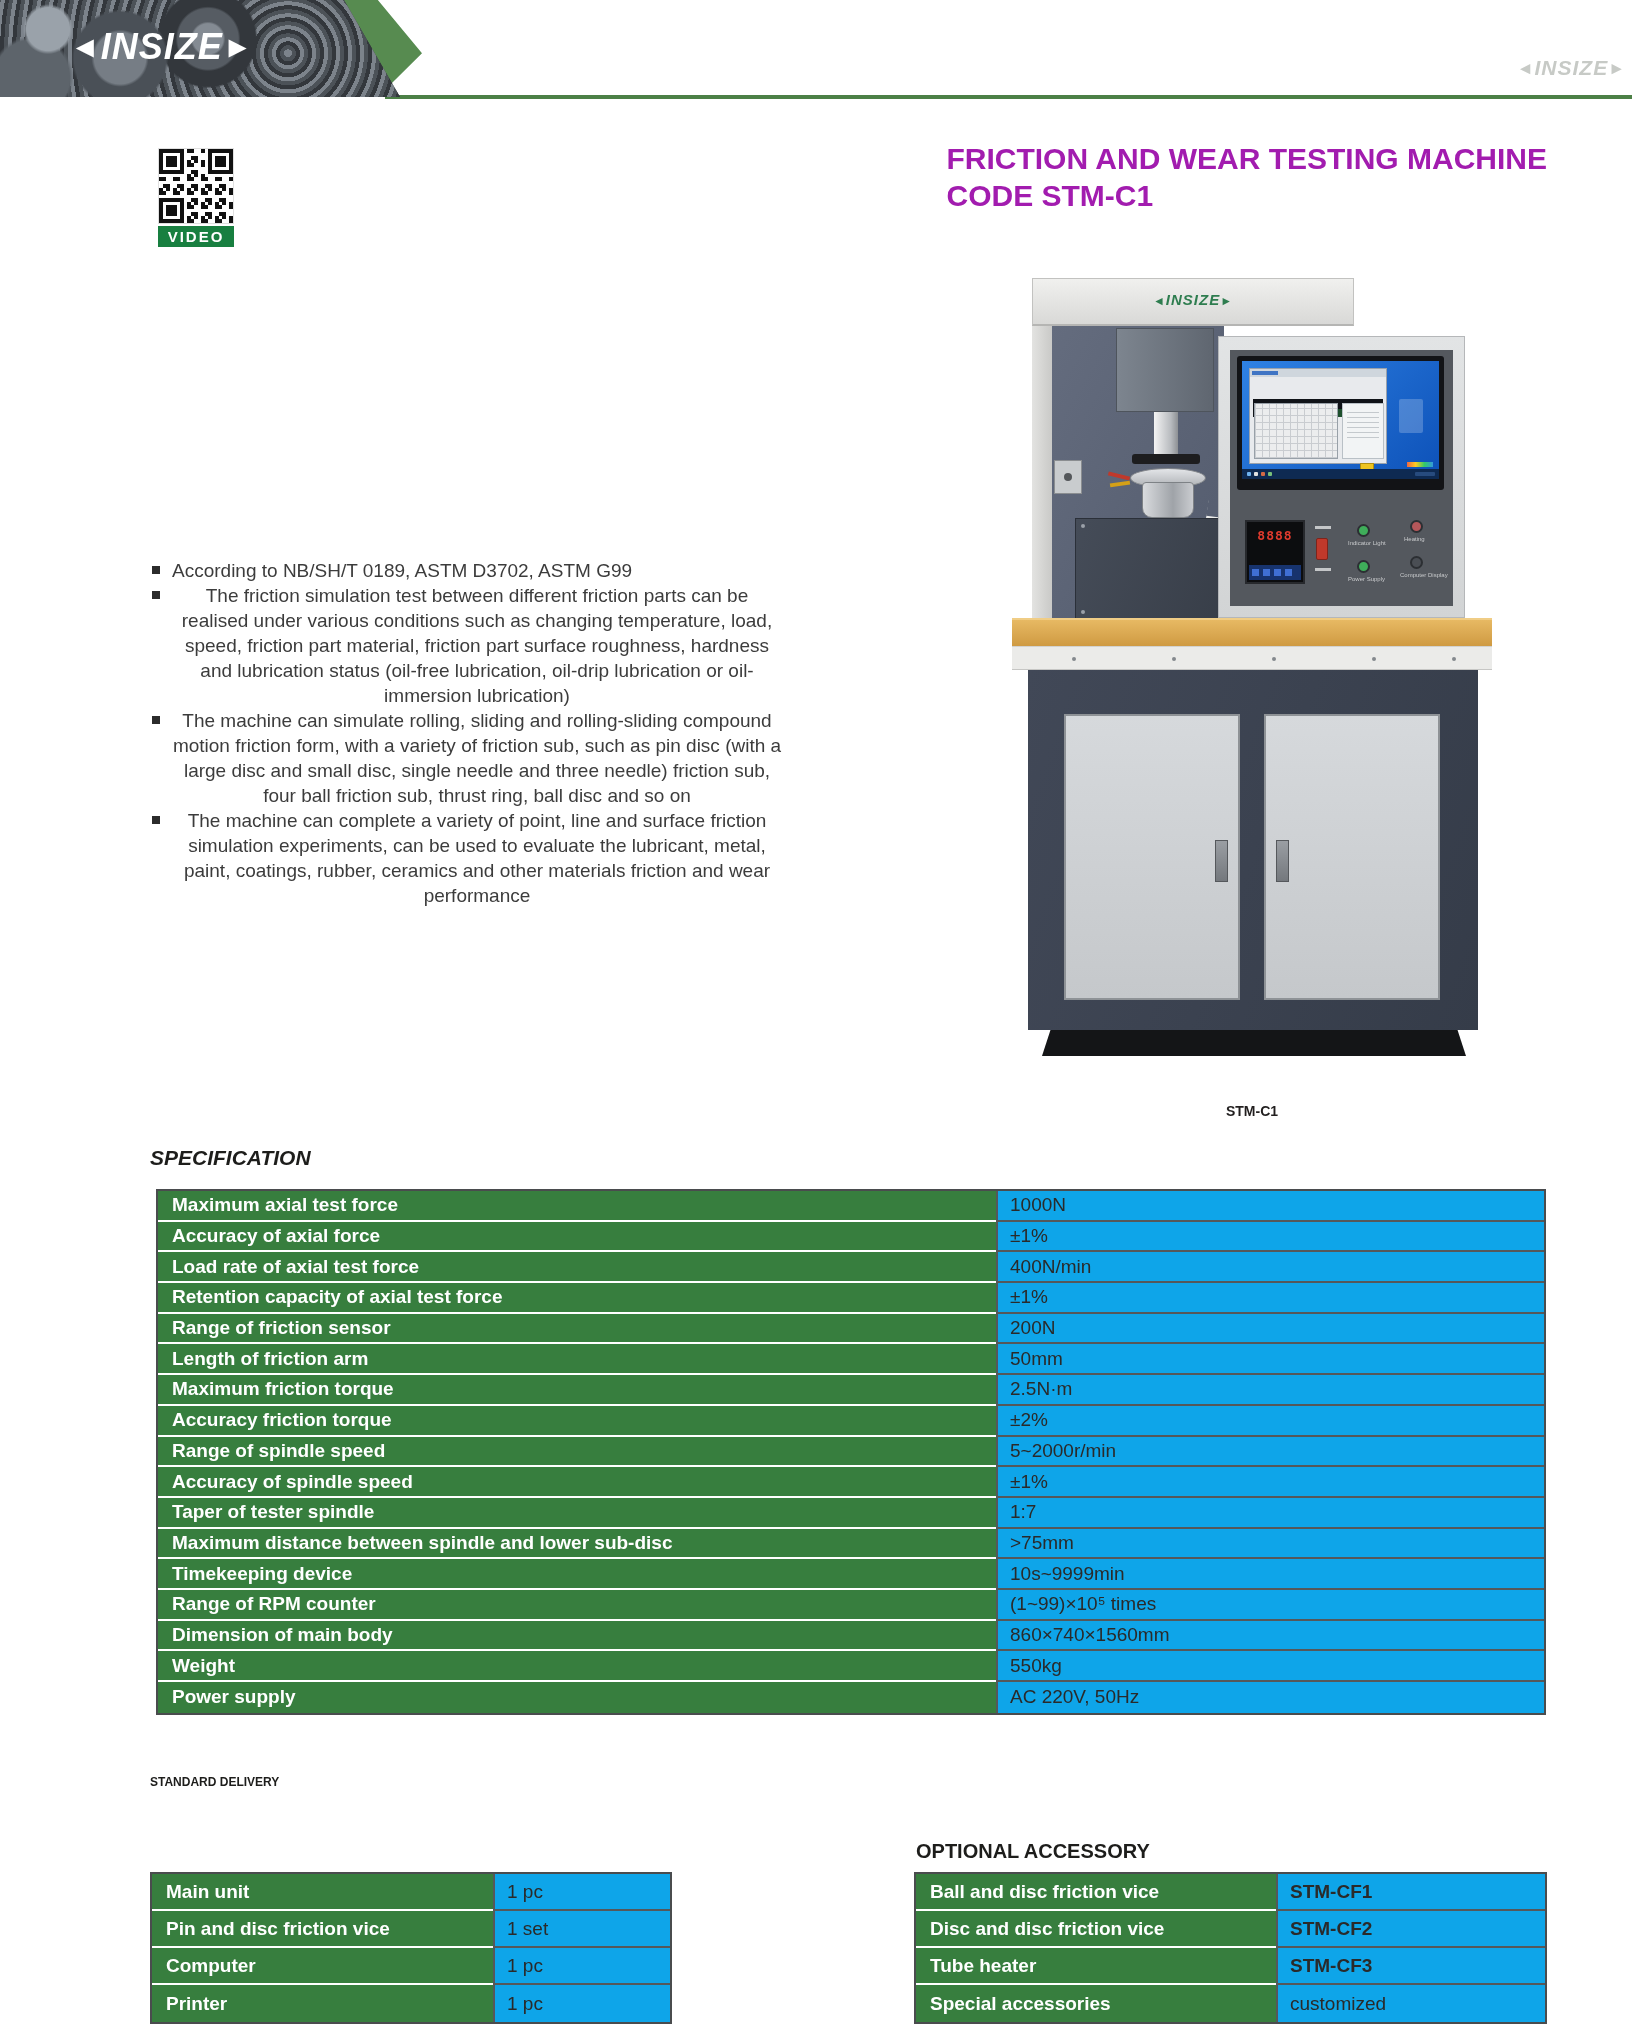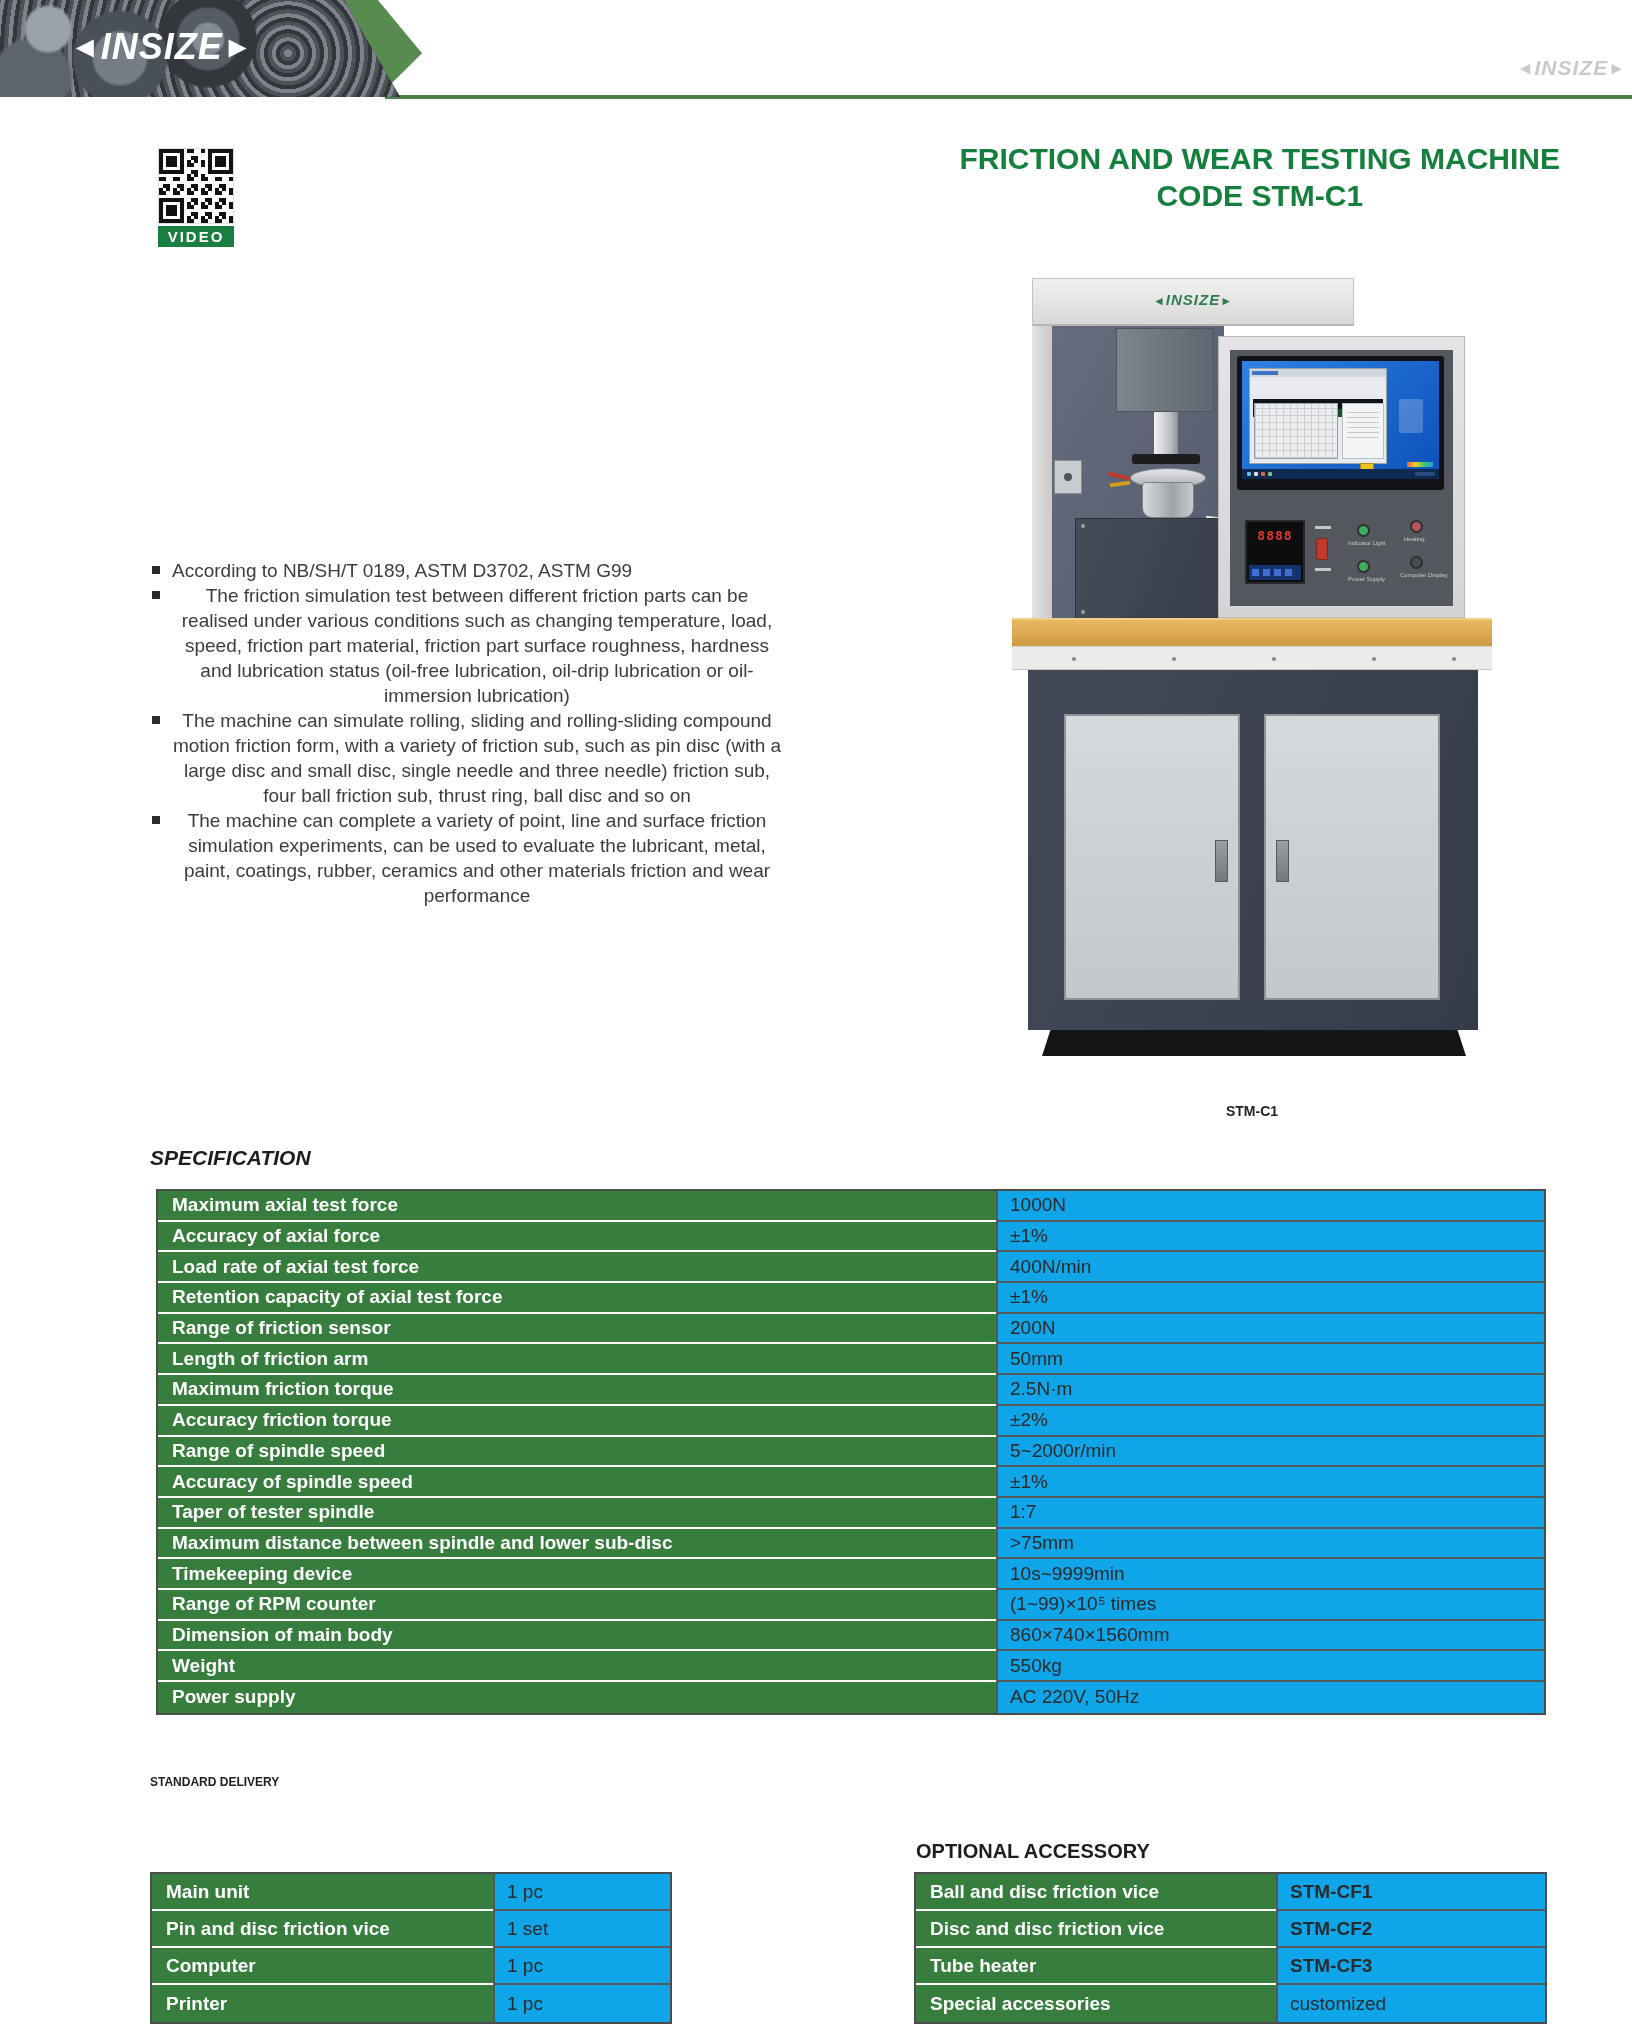--- a/index.html
+++ b/index.html
@@ -27,21 +27,21 @@
   .watermark { position:absolute; right:6px; top:56px; font-size:21px; font-weight:bold; font-style:italic; color:#c7cac6; letter-spacing:1px; }
   .watermark .arr { font-style:normal; font-size:17px; vertical-align:1px; }
 
   
   .qr-wrap { position:absolute; left:158px; top:148px; width:76px; }
   .qr-wrap svg { display:block; width:76px; height:76px; background:#fff; border:1px solid #e0e0e0; }
   .video-badge { margin-top:2px; height:21px; background:#187f40; color:#fff; font-size:15px; font-weight:bold;
     letter-spacing:2px; text-align:center; line-height:21px; }
 
   
-  .title-block { position:absolute; right:72px; top:140px; text-align:center; color:#15803d; }
+  .title-block { position:absolute; right:85px; top:140px; text-align:left; color:#a21caf; }
   .title-line { font-size:30px; font-weight:bold; line-height:37px; letter-spacing:0; }
 
   
   .features { position:absolute; left:150px; top:558px; width:632px; }
   .feature { display:flex; align-items:flex-start;text-align:center; }
   .feature-bullet { flex:0 0 auto; width:8px; height:8px; background:#2b2b2b; margin:8px 12px 0 2px; }
   .feature-text { font-size:19px; line-height:25px; color:#3c3c3c; }
 
   
   .machine { position:absolute; left:1012px; top:276px; width:480px; height:792px; }

